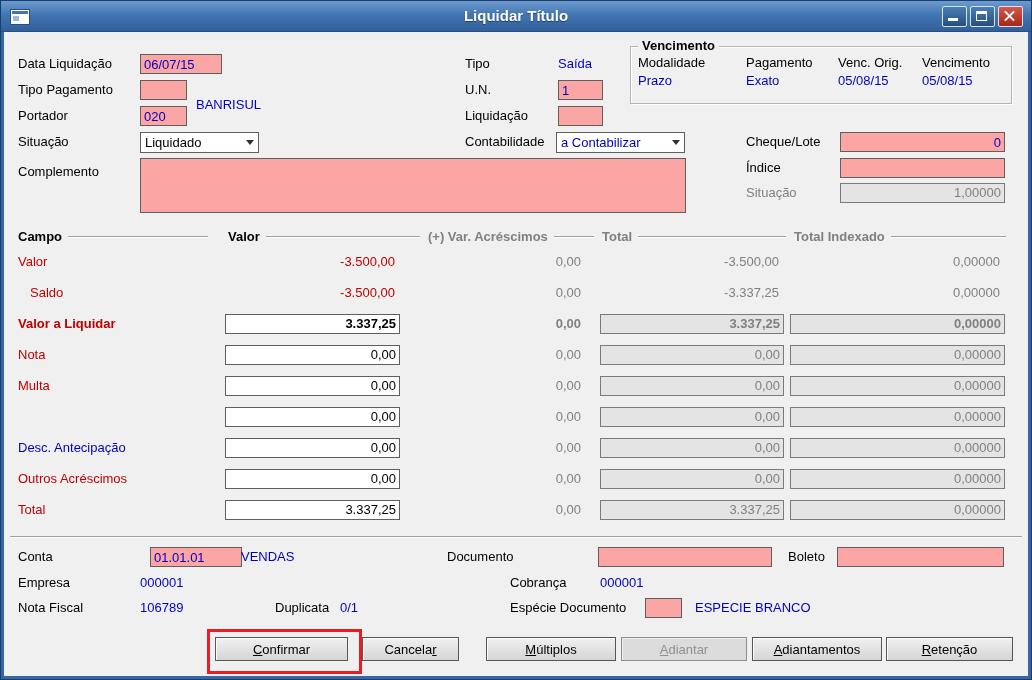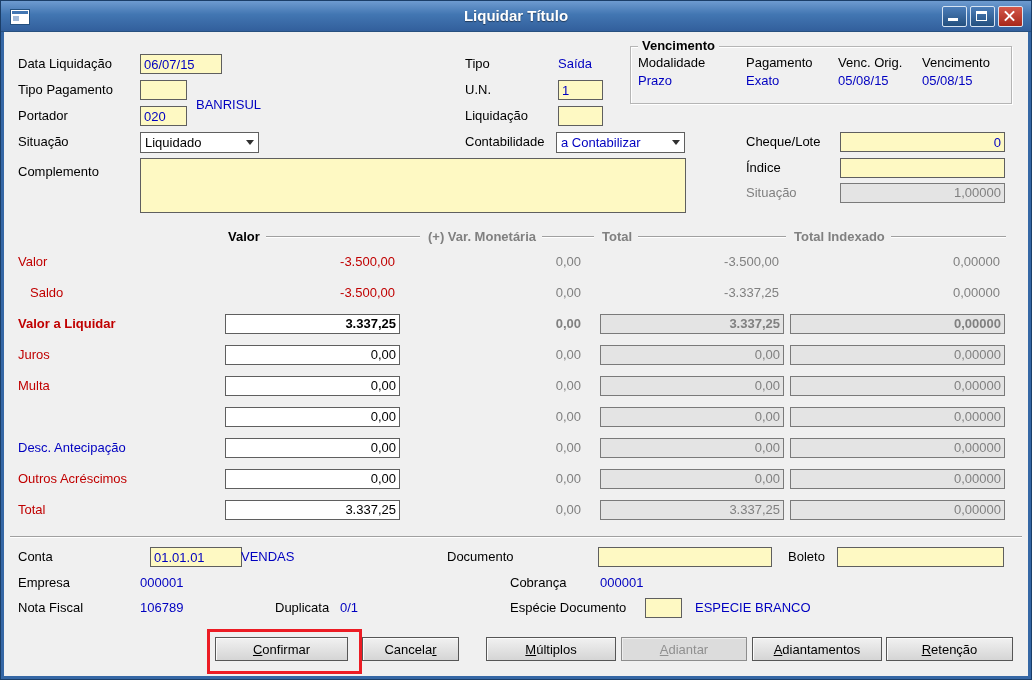--- a/index.html
+++ b/index.html
@@ -19,21 +19,21 @@
            background:linear-gradient(#4b7db9,#24507f);cursor:default;}
   .win-btn.close{background:linear-gradient(#d4584a,#a7271a);}
   .g-min{position:absolute;left:5px;top:11px;width:10px;height:3px;background:#fff;}
   .g-max{position:absolute;left:5px;top:4px;width:11px;height:10px;border:1px solid #fff;border-top-width:3px;box-sizing:border-box;}
   .g-x1,.g-x2{position:absolute;left:4px;top:8px;width:13px;height:2px;background:#fff;}
   .g-x1{transform:rotate(45deg);} .g-x2{transform:rotate(-45deg);}
 
   .lbl{position:absolute;height:20px;line-height:20px;white-space:nowrap;}
   .blue{color:#0000c0;} .muted{color:#808080;} .b{font-weight:bold;}
 
-  .inp{position:absolute;height:20px;box-sizing:border-box;border:1px solid #5f5f5f;background:#fef9c3;
+  .inp{position:absolute;height:20px;box-sizing:border-box;border:1px solid #5f5f5f;background:#fca5a5;
        color:#0000c0;font:13px "Liberation Sans",sans-serif;padding:0 3px;}
   input.inp,textarea.inp{outline:none;}
   .right{text-align:right;}
   .area{resize:none;color:#000;padding:2px 3px;}
 
   .combo{position:absolute;height:21px;box-sizing:border-box;border:1px solid #5f5f5f;background:#fff;
          display:flex;align-items:center;padding-left:4px;}
   .combo .cv{flex:1;white-space:nowrap;}
   .combo .arrow{width:16px;height:100%;display:flex;align-items:center;justify-content:center;}
   .tri{width:0;height:0;border-left:4px solid transparent;border-right:4px solid transparent;border-top:5px solid #303030;}
@@ -138,26 +138,30 @@
 
   <span class="lbl" style="left:746px;top:132px">Cheque/Lote</span>
   <input class="inp right" style="left: 840px; top: 132px; width: 165px;" value="0">
 
   <span class="lbl" style="left:746px;top:158px">Índice</span>
   <input class="inp" style="left: 840px; top: 158px; width: 165px;" value="">
 
   <span class="lbl muted" style="left:746px;top:183px">Situação</span>
   <div class="dbox" style="left:840px;top:183px;width:165px">1,00000</div>
 
+  <div class="colhead" style="left:18px;top:228px;width:190px">
+      <span>Campo</span>
+      <span class="line"></span>
+    </div>
   <div class="colhead" style="left:228px;top:228px;width:192px">
       <span>Valor</span>
       <span class="line"></span>
     </div>
   <div class="colhead muted" style="left:428px;top:228px;width:166px">
-      <span>(+) Var. Monetária</span>
+      <span>(+) Var. Acréscimos</span>
       <span class="line"></span>
     </div>
   <div class="colhead muted" style="left:602px;top:228px;width:184px">
       <span>Total</span>
       <span class="line"></span>
     </div>
   <div class="colhead muted" style="left:794px;top:228px;width:212px">
       <span>Total Indexado</span>
       <span class="line"></span>
     </div>
@@ -171,21 +175,21 @@
       <div class="lbl" style="left: 18px; top: 283px; width: 195px; color: rgb(192, 0, 0); margin-left: 12px;">Saldo</div>
       <div class="cellv" style="left: 225px; top: 283px; width: 175px; color: rgb(192, 0, 0);">-3.500,00</div>
       <div class="cellv muted" style="left: 428px; top: 283px; width: 158px;">0,00</div>
       <div class="cellv muted" style="left: 600px; top: 283px; width: 184px;">-3.337,25</div>
       <div class="cellv muted" style="left: 790px; top: 283px; width: 215px;">0,00000</div>
       <div class="lbl b" style="left: 18px; top: 314px; width: 195px; color: rgb(192, 0, 0);">Valor a Liquidar</div>
       <div class="gbox b" style="left: 225px; top: 314px; width: 175px;">3.337,25</div>
       <div class="cellv muted b" style="left: 428px; top: 314px; width: 158px;">0,00</div>
       <div class="dbox b" style="left: 600px; top: 314px; width: 184px;">3.337,25</div>
       <div class="dbox b" style="left: 790px; top: 314px; width: 215px;">0,00000</div>
-      <div class="lbl" style="left: 18px; top: 345px; width: 195px; color: rgb(192, 0, 0);">Juros</div>
+      <div class="lbl" style="left: 18px; top: 345px; width: 195px; color: rgb(192, 0, 0);">Nota</div>
       <div class="gbox" style="left: 225px; top: 345px; width: 175px;">0,00</div>
       <div class="cellv muted" style="left: 428px; top: 345px; width: 158px;">0,00</div>
       <div class="dbox" style="left: 600px; top: 345px; width: 184px;">0,00</div>
       <div class="dbox" style="left: 790px; top: 345px; width: 215px;">0,00000</div>
       <div class="lbl" style="left: 18px; top: 376px; width: 195px; color: rgb(192, 0, 0);">Multa</div>
       <div class="gbox" style="left: 225px; top: 376px; width: 175px;">0,00</div>
       <div class="cellv muted" style="left: 428px; top: 376px; width: 158px;">0,00</div>
       <div class="dbox" style="left: 600px; top: 376px; width: 184px;">0,00</div>
       <div class="dbox" style="left: 790px; top: 376px; width: 215px;">0,00000</div>
       <div class="gbox" style="left: 225px; top: 407px; width: 175px;">0,00</div>

